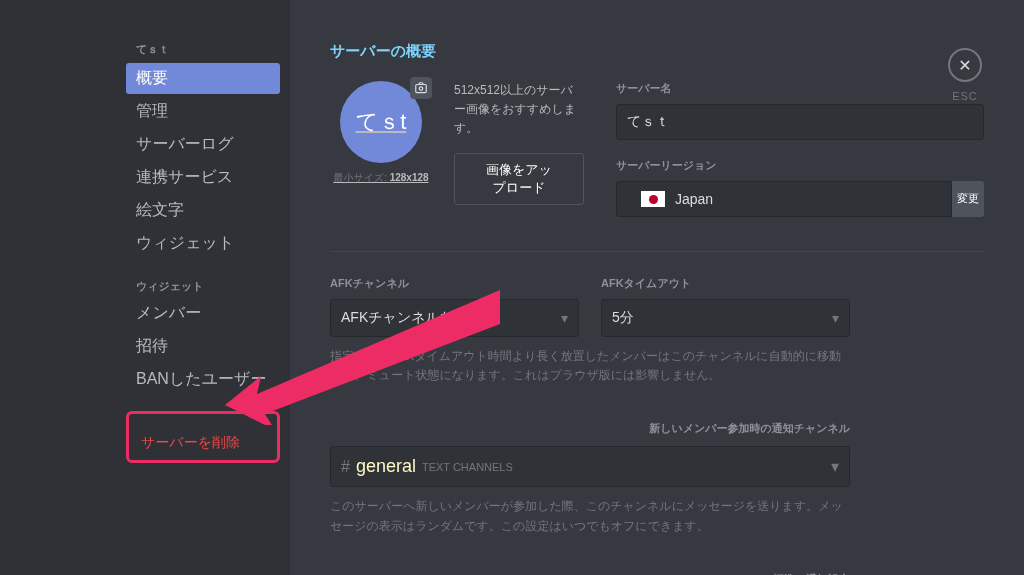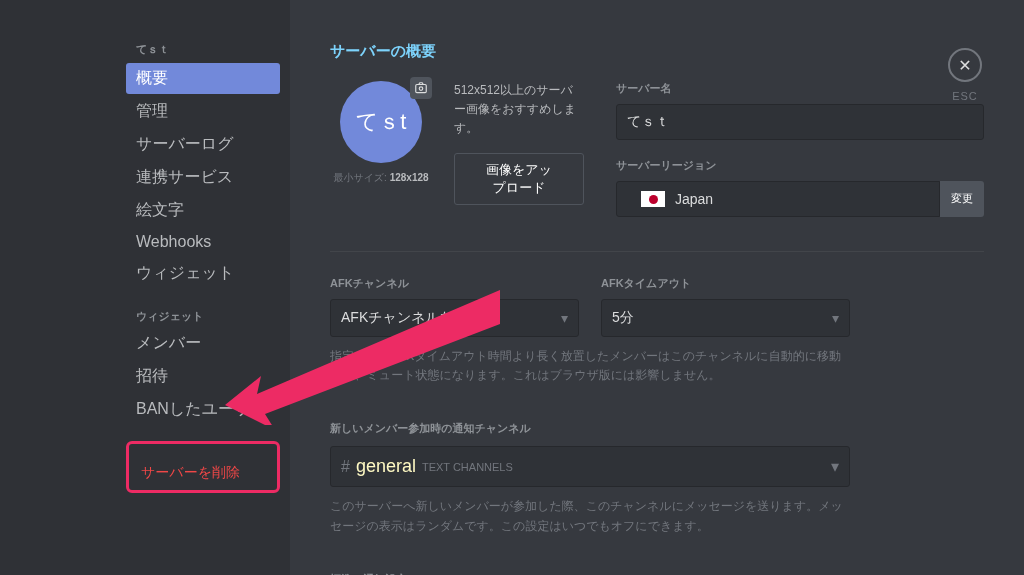--- a/index.html
+++ b/index.html
@@ -68,20 +68,21 @@
     font-weight: 600;
     margin-bottom: 20px;
   }
   .top-row {
     display: flex;
     gap: 22px;
   }
   .icon-col {
     width: 102px;
     text-align: center;
+    text-decoration: underline;
   }
   .server-avatar {
     width: 82px;
     height: 82px;
     border-radius: 50%;
     background: #7289da;
     color: #fff;
     font-size: 22px;
     display: flex;
     align-items: center;
@@ -170,21 +171,21 @@
     content: '';
     position: absolute;
     width: 9px;
     height: 9px;
     background: #bc002d;
     border-radius: 50%;
     top: 3.5px;
     left: 7.5px;
   }
   .region-change {
-    width: 44px;
+    width: 32px;
     background: #4f545c;
     color: #fff;
     font-size: 11px;
     line-height: 1.2;
     border-radius: 0 3px 3px 0;
     display: flex;
     align-items: center;
     justify-content: center;
     cursor: pointer;
   }
@@ -213,20 +214,21 @@
     font-size: 12px;
     color: #72767d;
     line-height: 1.6;
     margin-top: 10px;
   }
   .section-heading {
     font-size: 11px;
     color: #8e9297;
     font-weight: 600;
     margin-bottom: 10px;
+    text-align: right;
   }
   .channel-select {
     background: rgba(0,0,0,0.12);
     border: 1px solid #26282c;
     padding: 9px 10px;
     border-radius: 3px;
     display: flex;
     align-items: center;
     gap: 6px;
     cursor: pointer;
@@ -273,21 +275,20 @@
 </head>
 <body>
 
 <div class="sidebar">
   <div class="side-server-name">てｓｔ</div>
   <div class="side-item selected">概要</div>
   <div class="side-item">管理</div>
   <div class="side-item">サーバーログ</div>
   <div class="side-item">連携サービス</div>
   <div class="side-item">絵文字</div>
-  <div class="side-item">Webhooks</div>
   <div class="side-item">ウィジェット</div>
 
   <div class="side-heading">ウィジェット</div>
   <div class="side-item">メンバー</div>
   <div class="side-item">招待</div>
   <div class="side-item">BANしたユーザー</div>
 
   <div class="delete-box">
     <div class="side-delete">サーバーを削除</div>
   </div>

